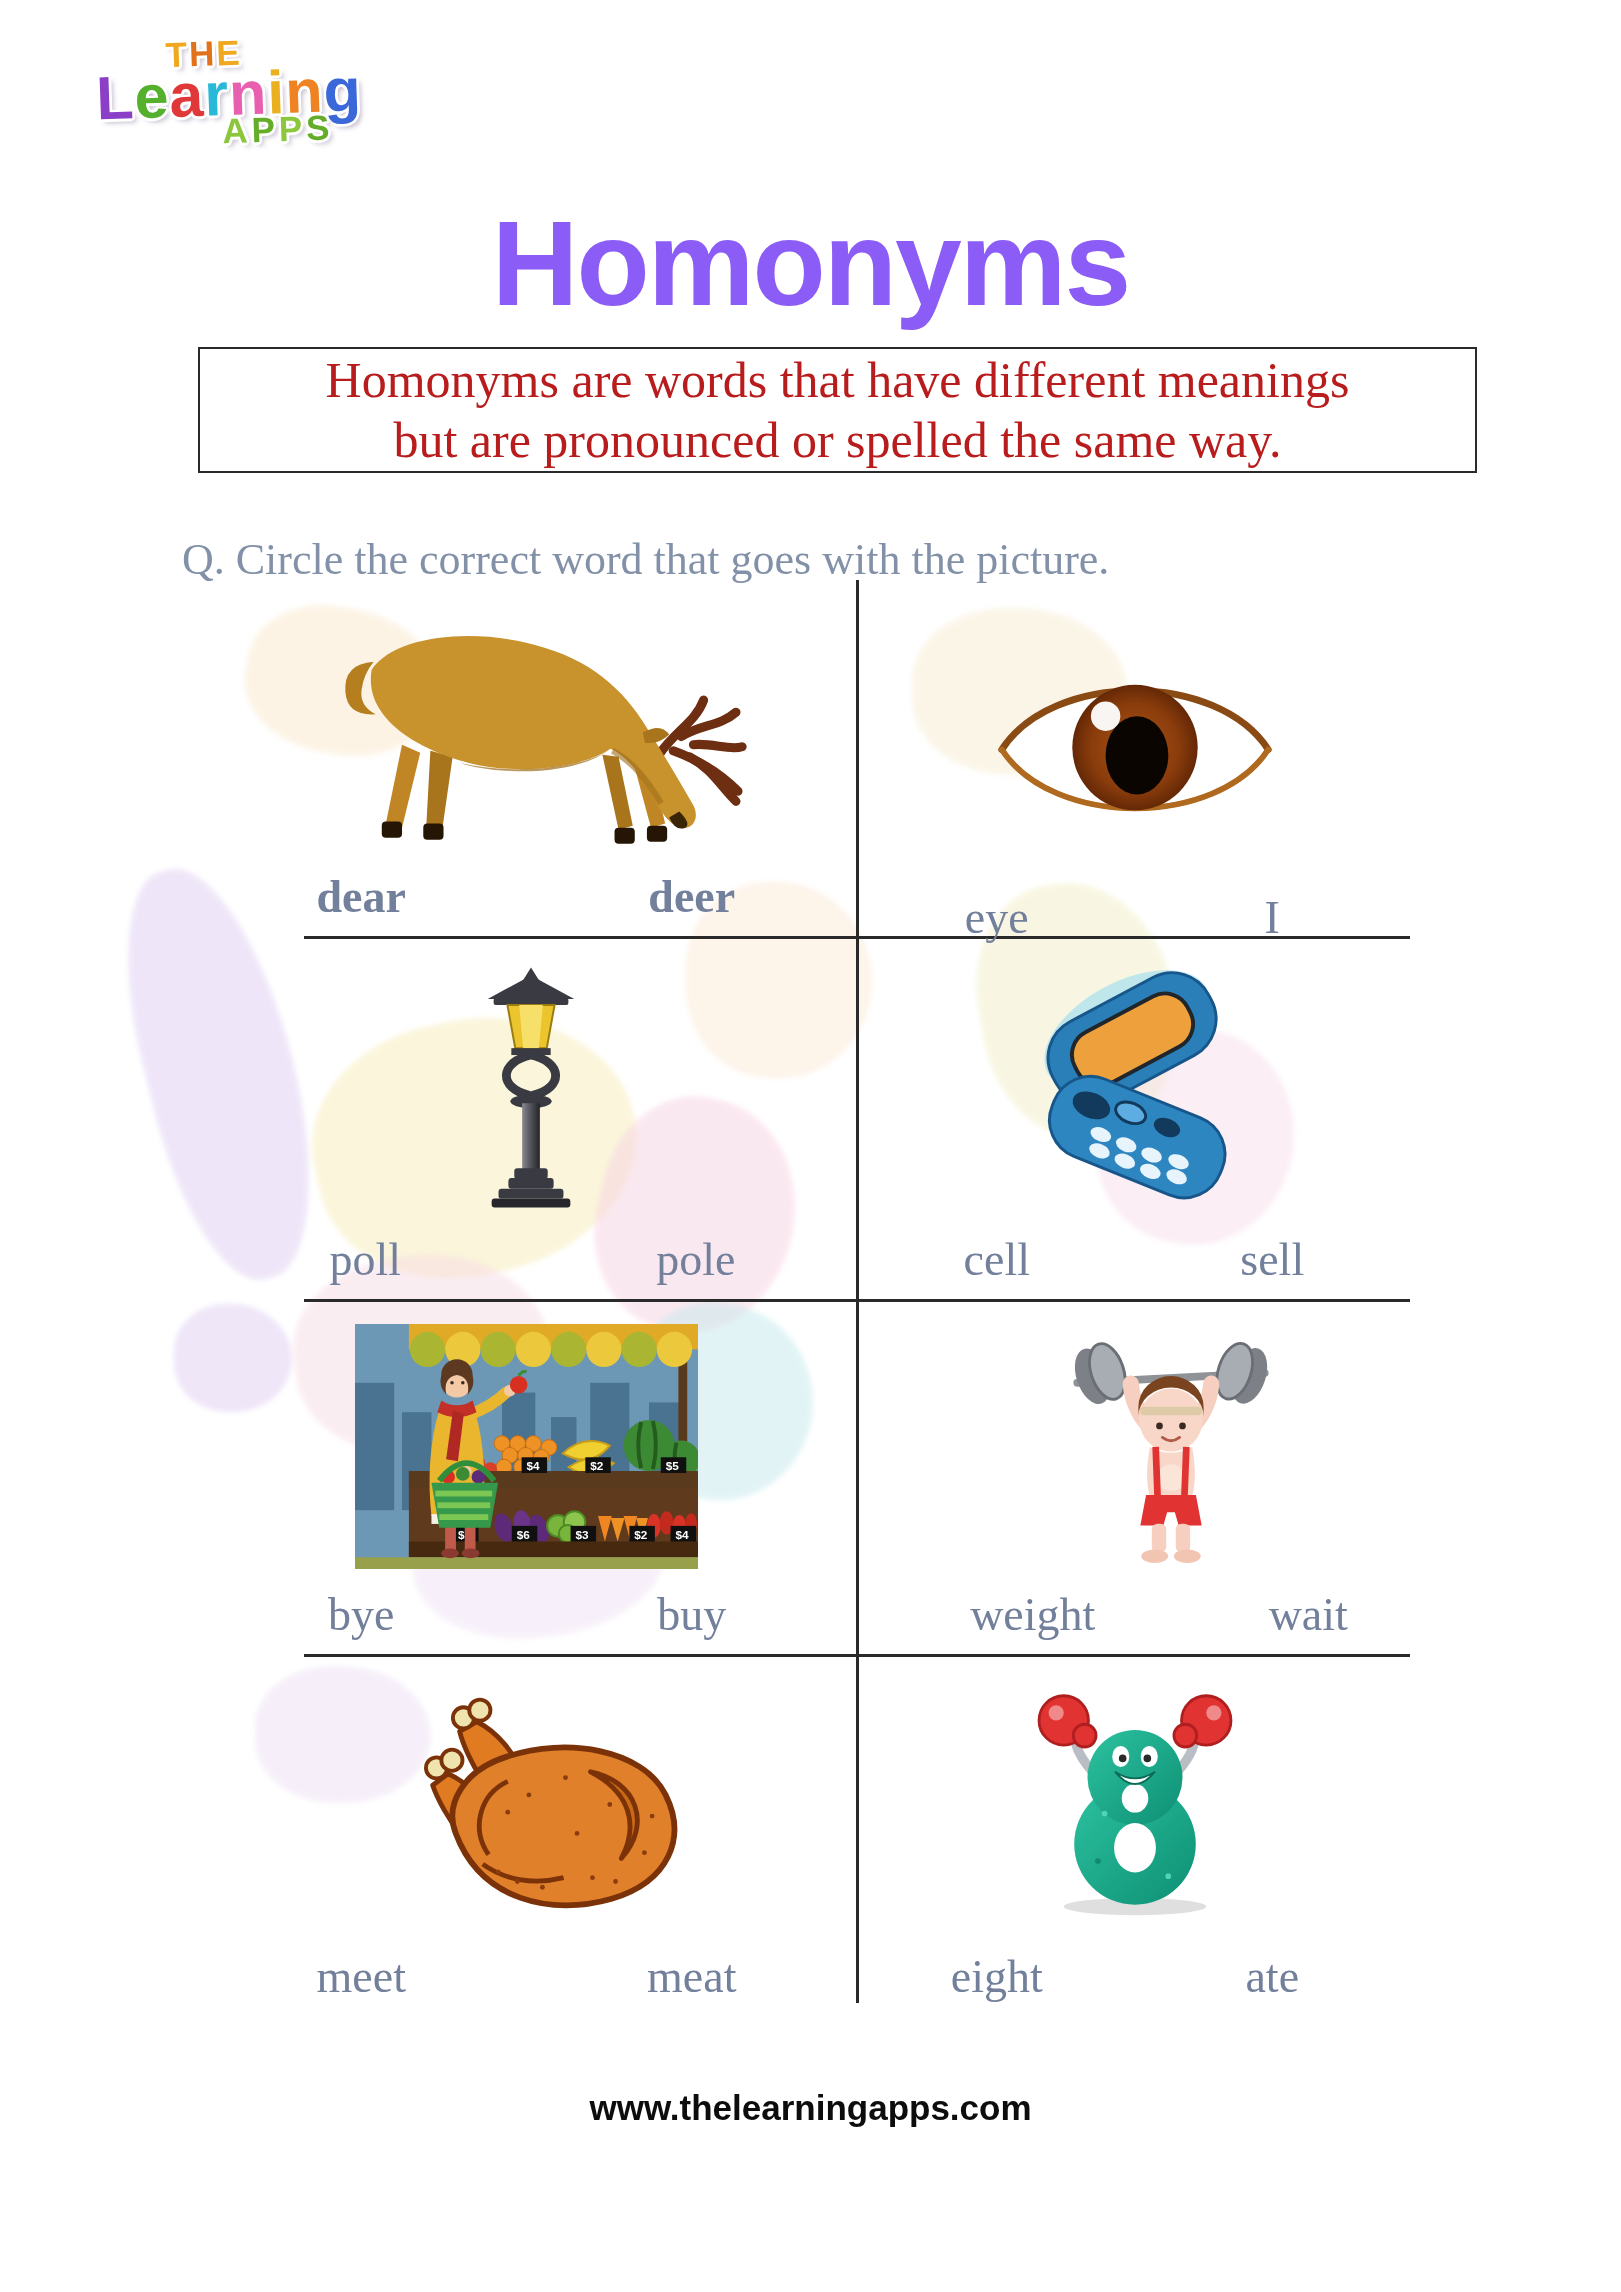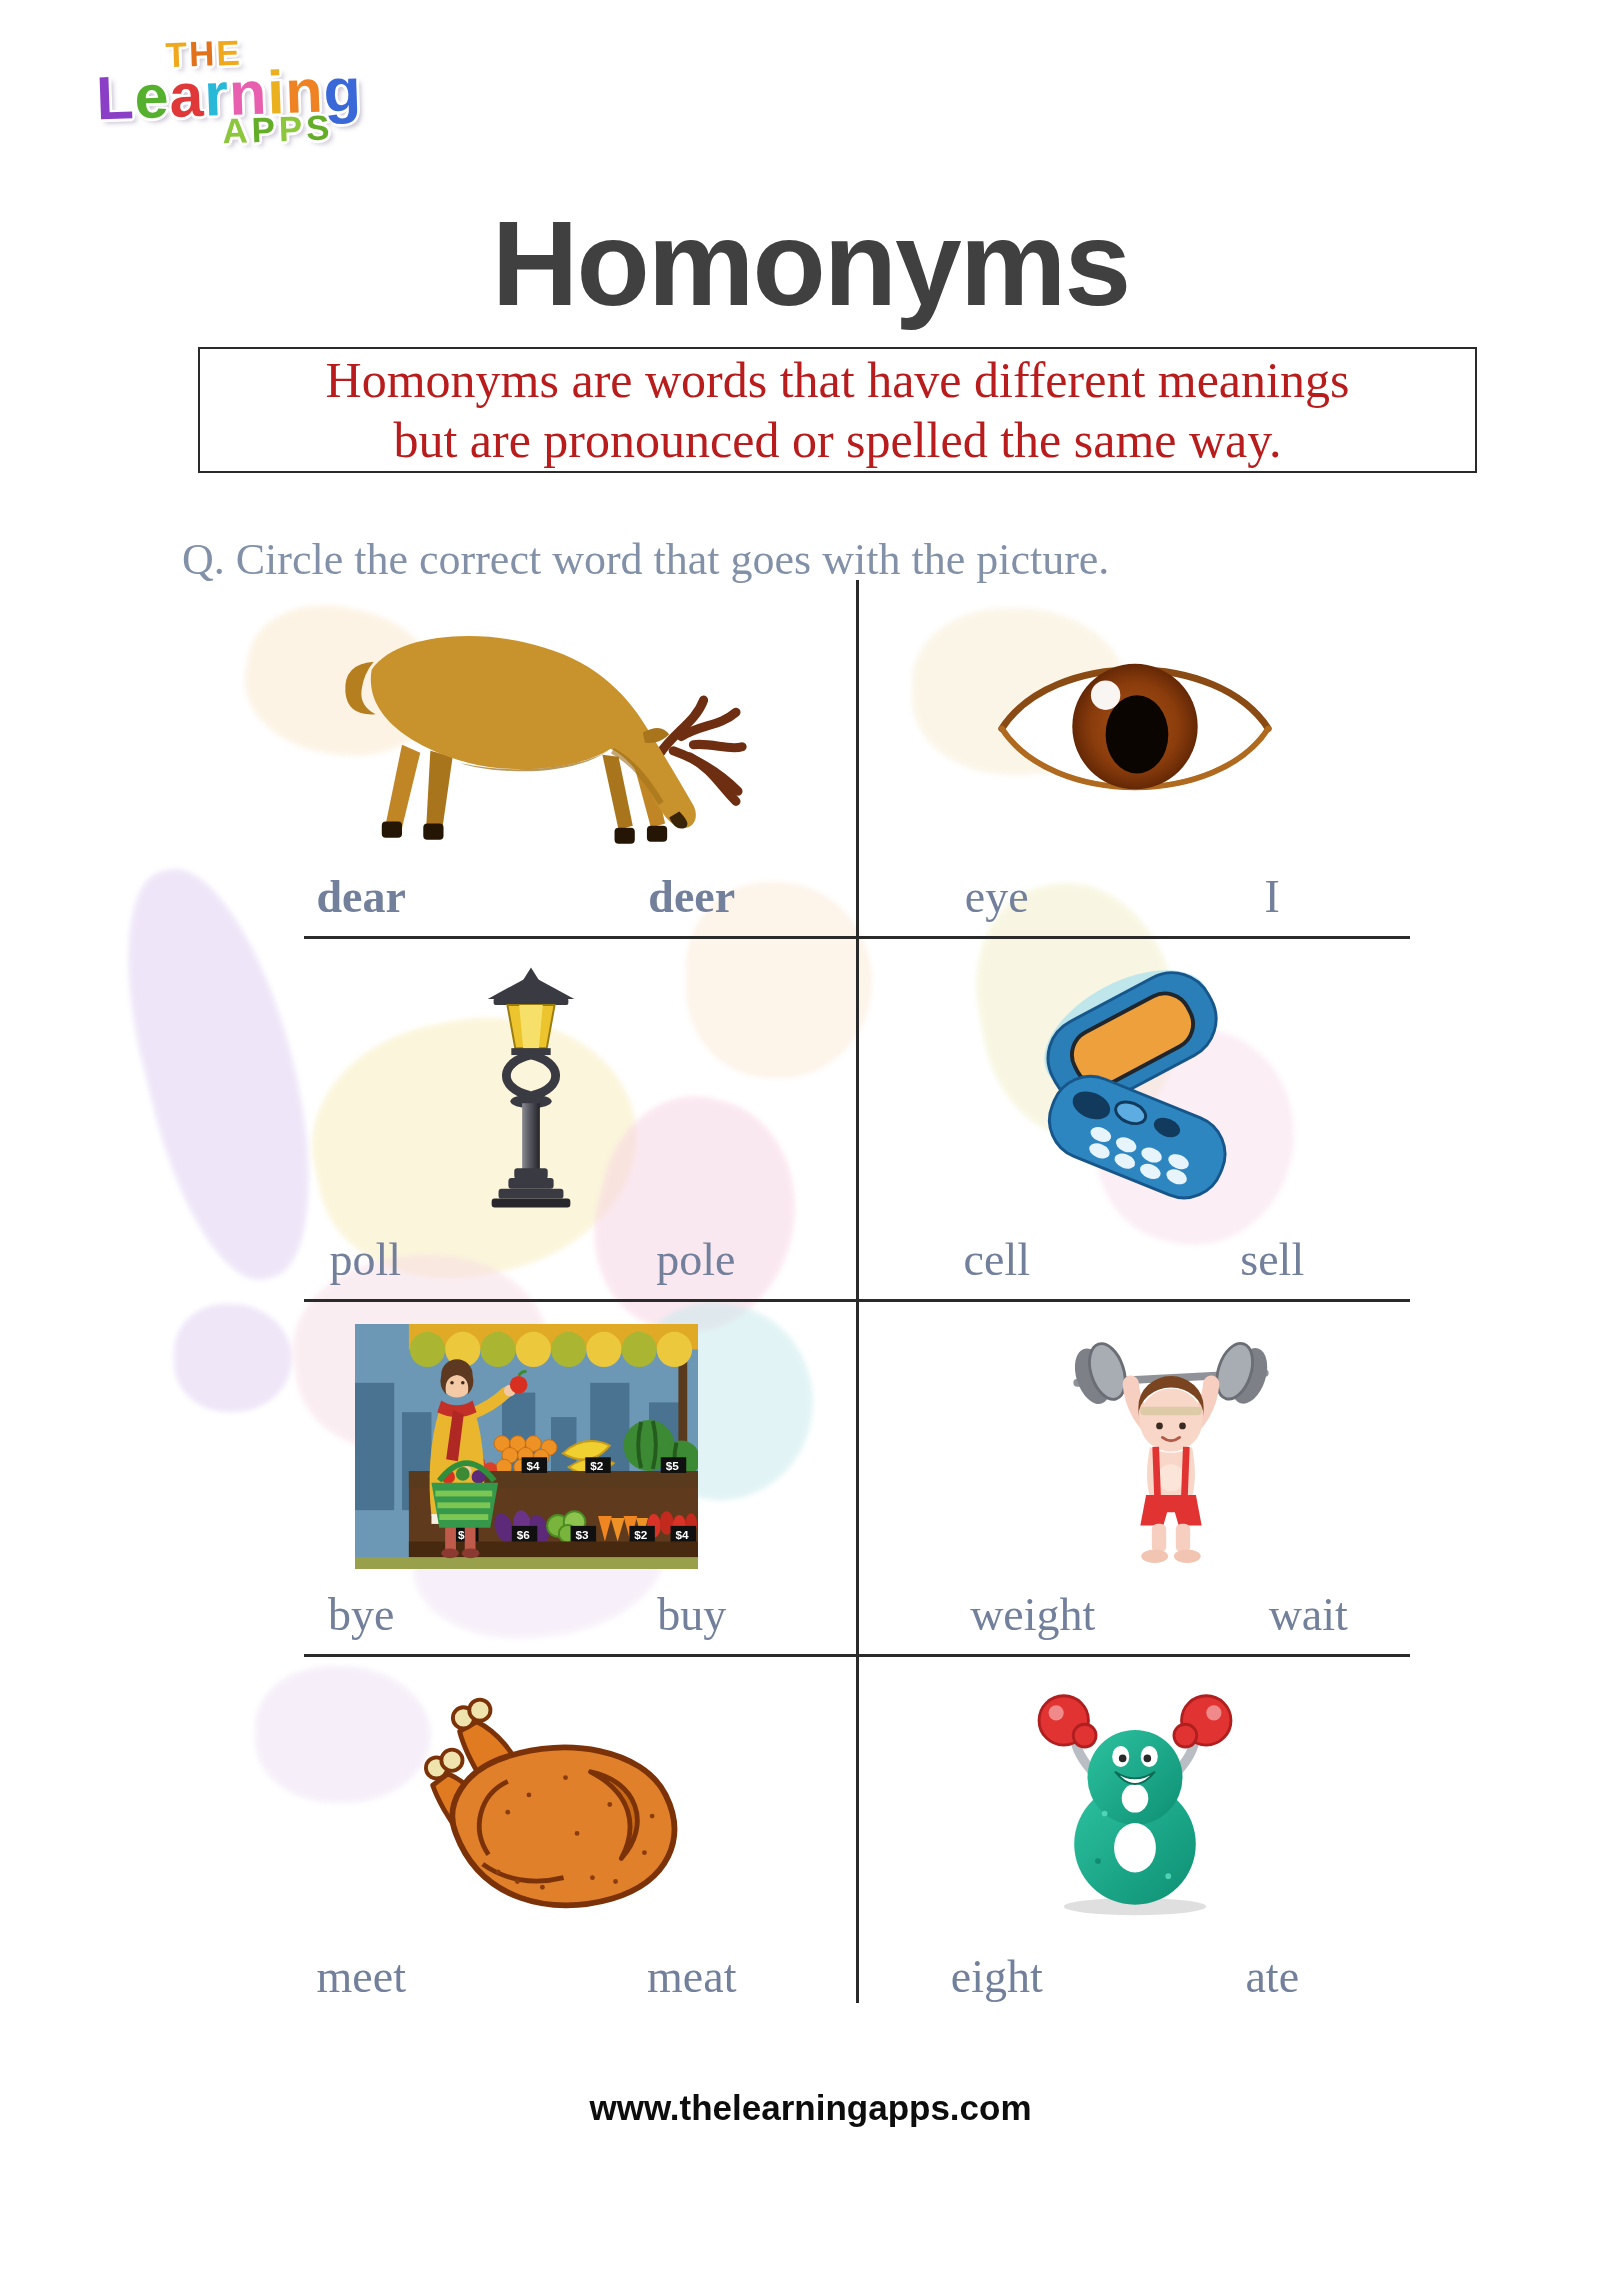--- a/index.html
+++ b/index.html
@@ -14,40 +14,40 @@
         font-family:"Liberation Sans",sans-serif;font-weight:bold;line-height:1;}
   .logo .l1{margin-left:71px;font-size:35px;letter-spacing:2px;}
   .logo .l2{font-size:61px;margin-top:-5.9px;letter-spacing:1px;}
   .logo .l3{margin-left:125px;font-size:35px;margin-top:-11.8px;letter-spacing:3.9px;}
   .logo span{text-shadow:2px 2px 0 #fff,-2px -2px 0 #fff,2px -2px 0 #fff,-2px 2px 0 #fff,
              0 2.9px 0 #fff,2.9px 0 0 #fff,3.9px 3.9px 4.9px rgba(80,60,110,.35);}
 
   
   .title{position:absolute;top:194px;left:0;width:100%;text-align:center;z-index:2;
          font-family:"Liberation Sans",sans-serif;font-weight:bold;font-size:120px;
-         letter-spacing:-2px;color:#404040;}
+         letter-spacing:-2px;color:#8b5cf6;}
   .defbox{position:absolute;left:198px;top:347px;width:1279px;height:126px;z-index:2;
           border:2px solid #2a2a2a;box-sizing:border-box;text-align:center;
           font-size:50px;line-height:60px;color:#b91c1c;padding-top:1px;background:#fff;}
   .question{position:absolute;left:182px;top:534px;z-index:2;font-size:44px;color:#8291a8;}
 
   
   .vline{position:absolute;left:856px;top:580px;width:2.9px;height:1423px;background:#2a2a2a;z-index:1;}
   .hline{position:absolute;left:304px;width:1106px;height:2.9px;background:#2a2a2a;z-index:1;}
   .h1{top:936px;} .h2{top:1299px;} .h3{top:1654px;}
 
   
   .cell{position:absolute;z-index:2;display:flex;flex-direction:column;
         align-items:center;justify-content:flex-end;}
   .pic{flex:1;display:flex;align-items:center;justify-content:center;width:100%;}
   .words{width:100%;display:flex;font-size:46px;color:#73809c;padding-bottom:9.8px;}
   .words span{flex:1;text-align:center;}
 
   .c0{left:196px;top:588px;width:661px;height:345px;font-weight:bold;}
-  .c1{left:859px;top:588px;width:551px;height:345px;}
+  .c1{left:859px;top:609px;width:551px;height:345px;}
   .c2{left:200px;top:941px;width:661px;height:355px;justify-content:center;}
   .c3{left:859px;top:941px;width:551px;height:355px;}
   .c4{left:196px;top:1304px;width:661px;height:347px;}
   .c5{left:859px;top:1304px;width:551px;height:347px;margin-left:36px;}
   .c6{left:196px;top:1658px;width:661px;height:355px;justify-content:center;}
   .c7{left:859px;top:1658px;width:551px;height:355px;}
 
   
   .footer{position:absolute;top:2088px;left:0;width:100%;text-align:center;z-index:2;
           font-family:"Liberation Sans",sans-serif;font-weight:bold;font-size:35px;color:#0d0d0d;}

